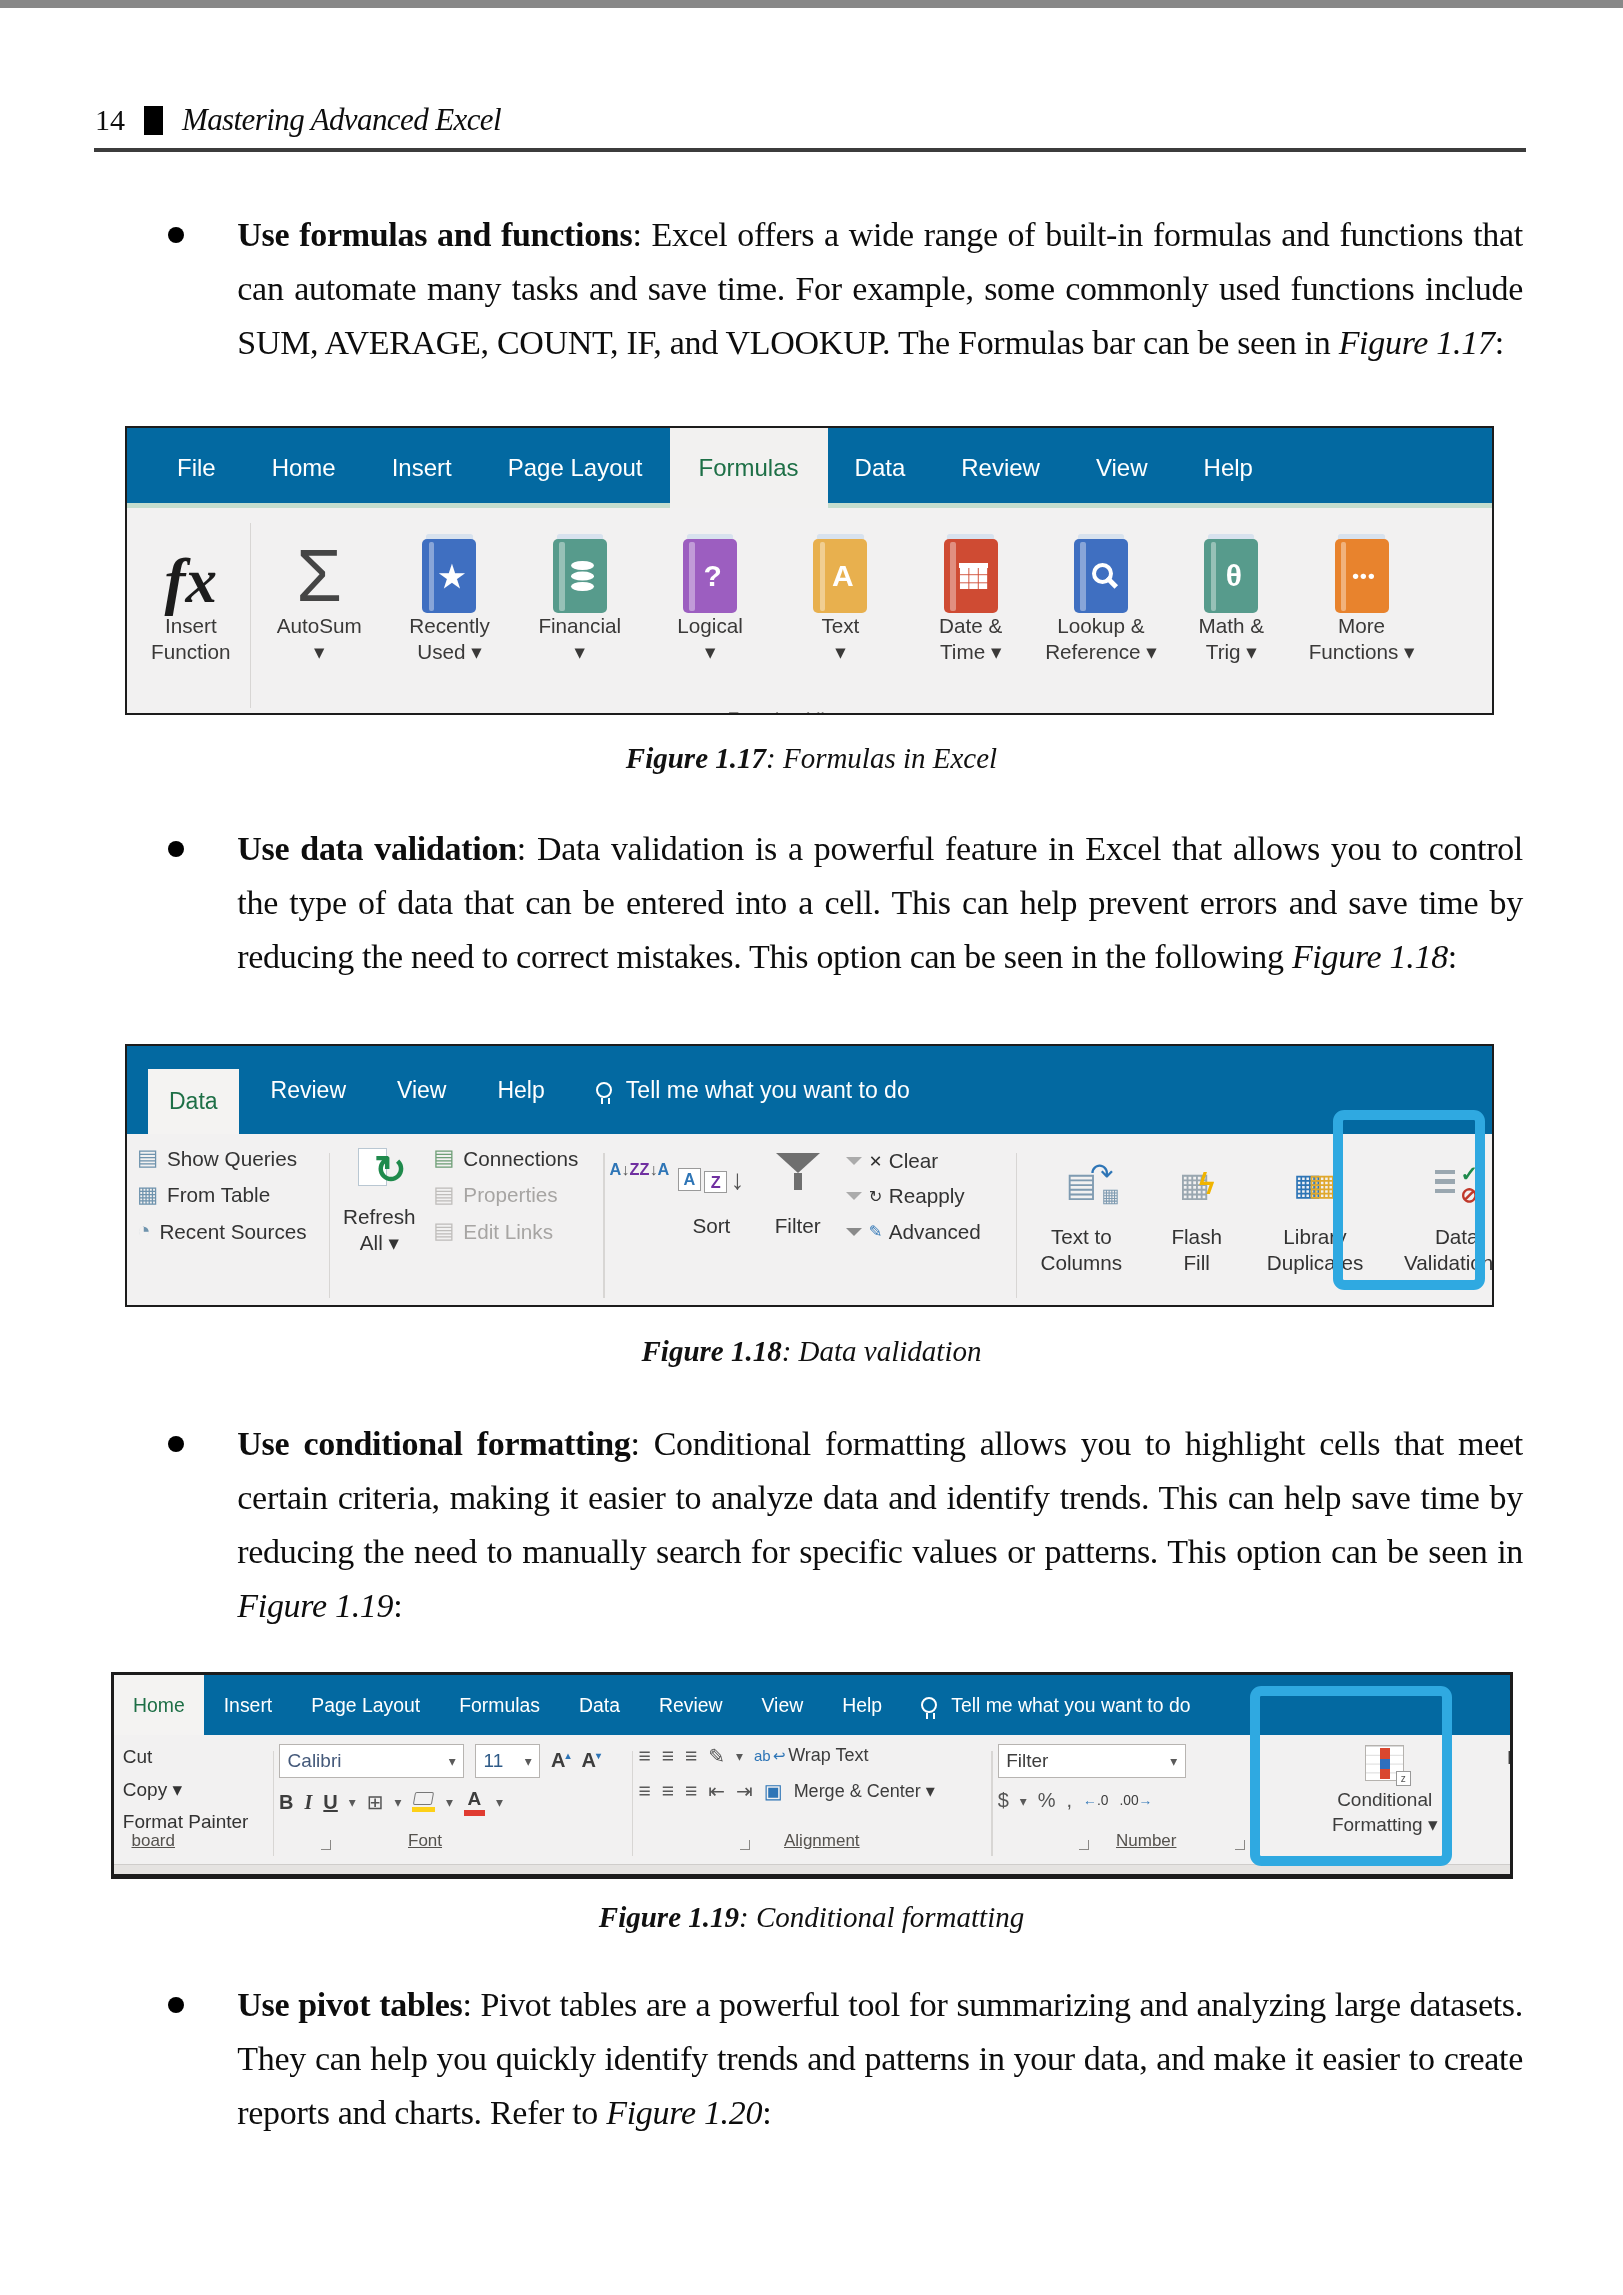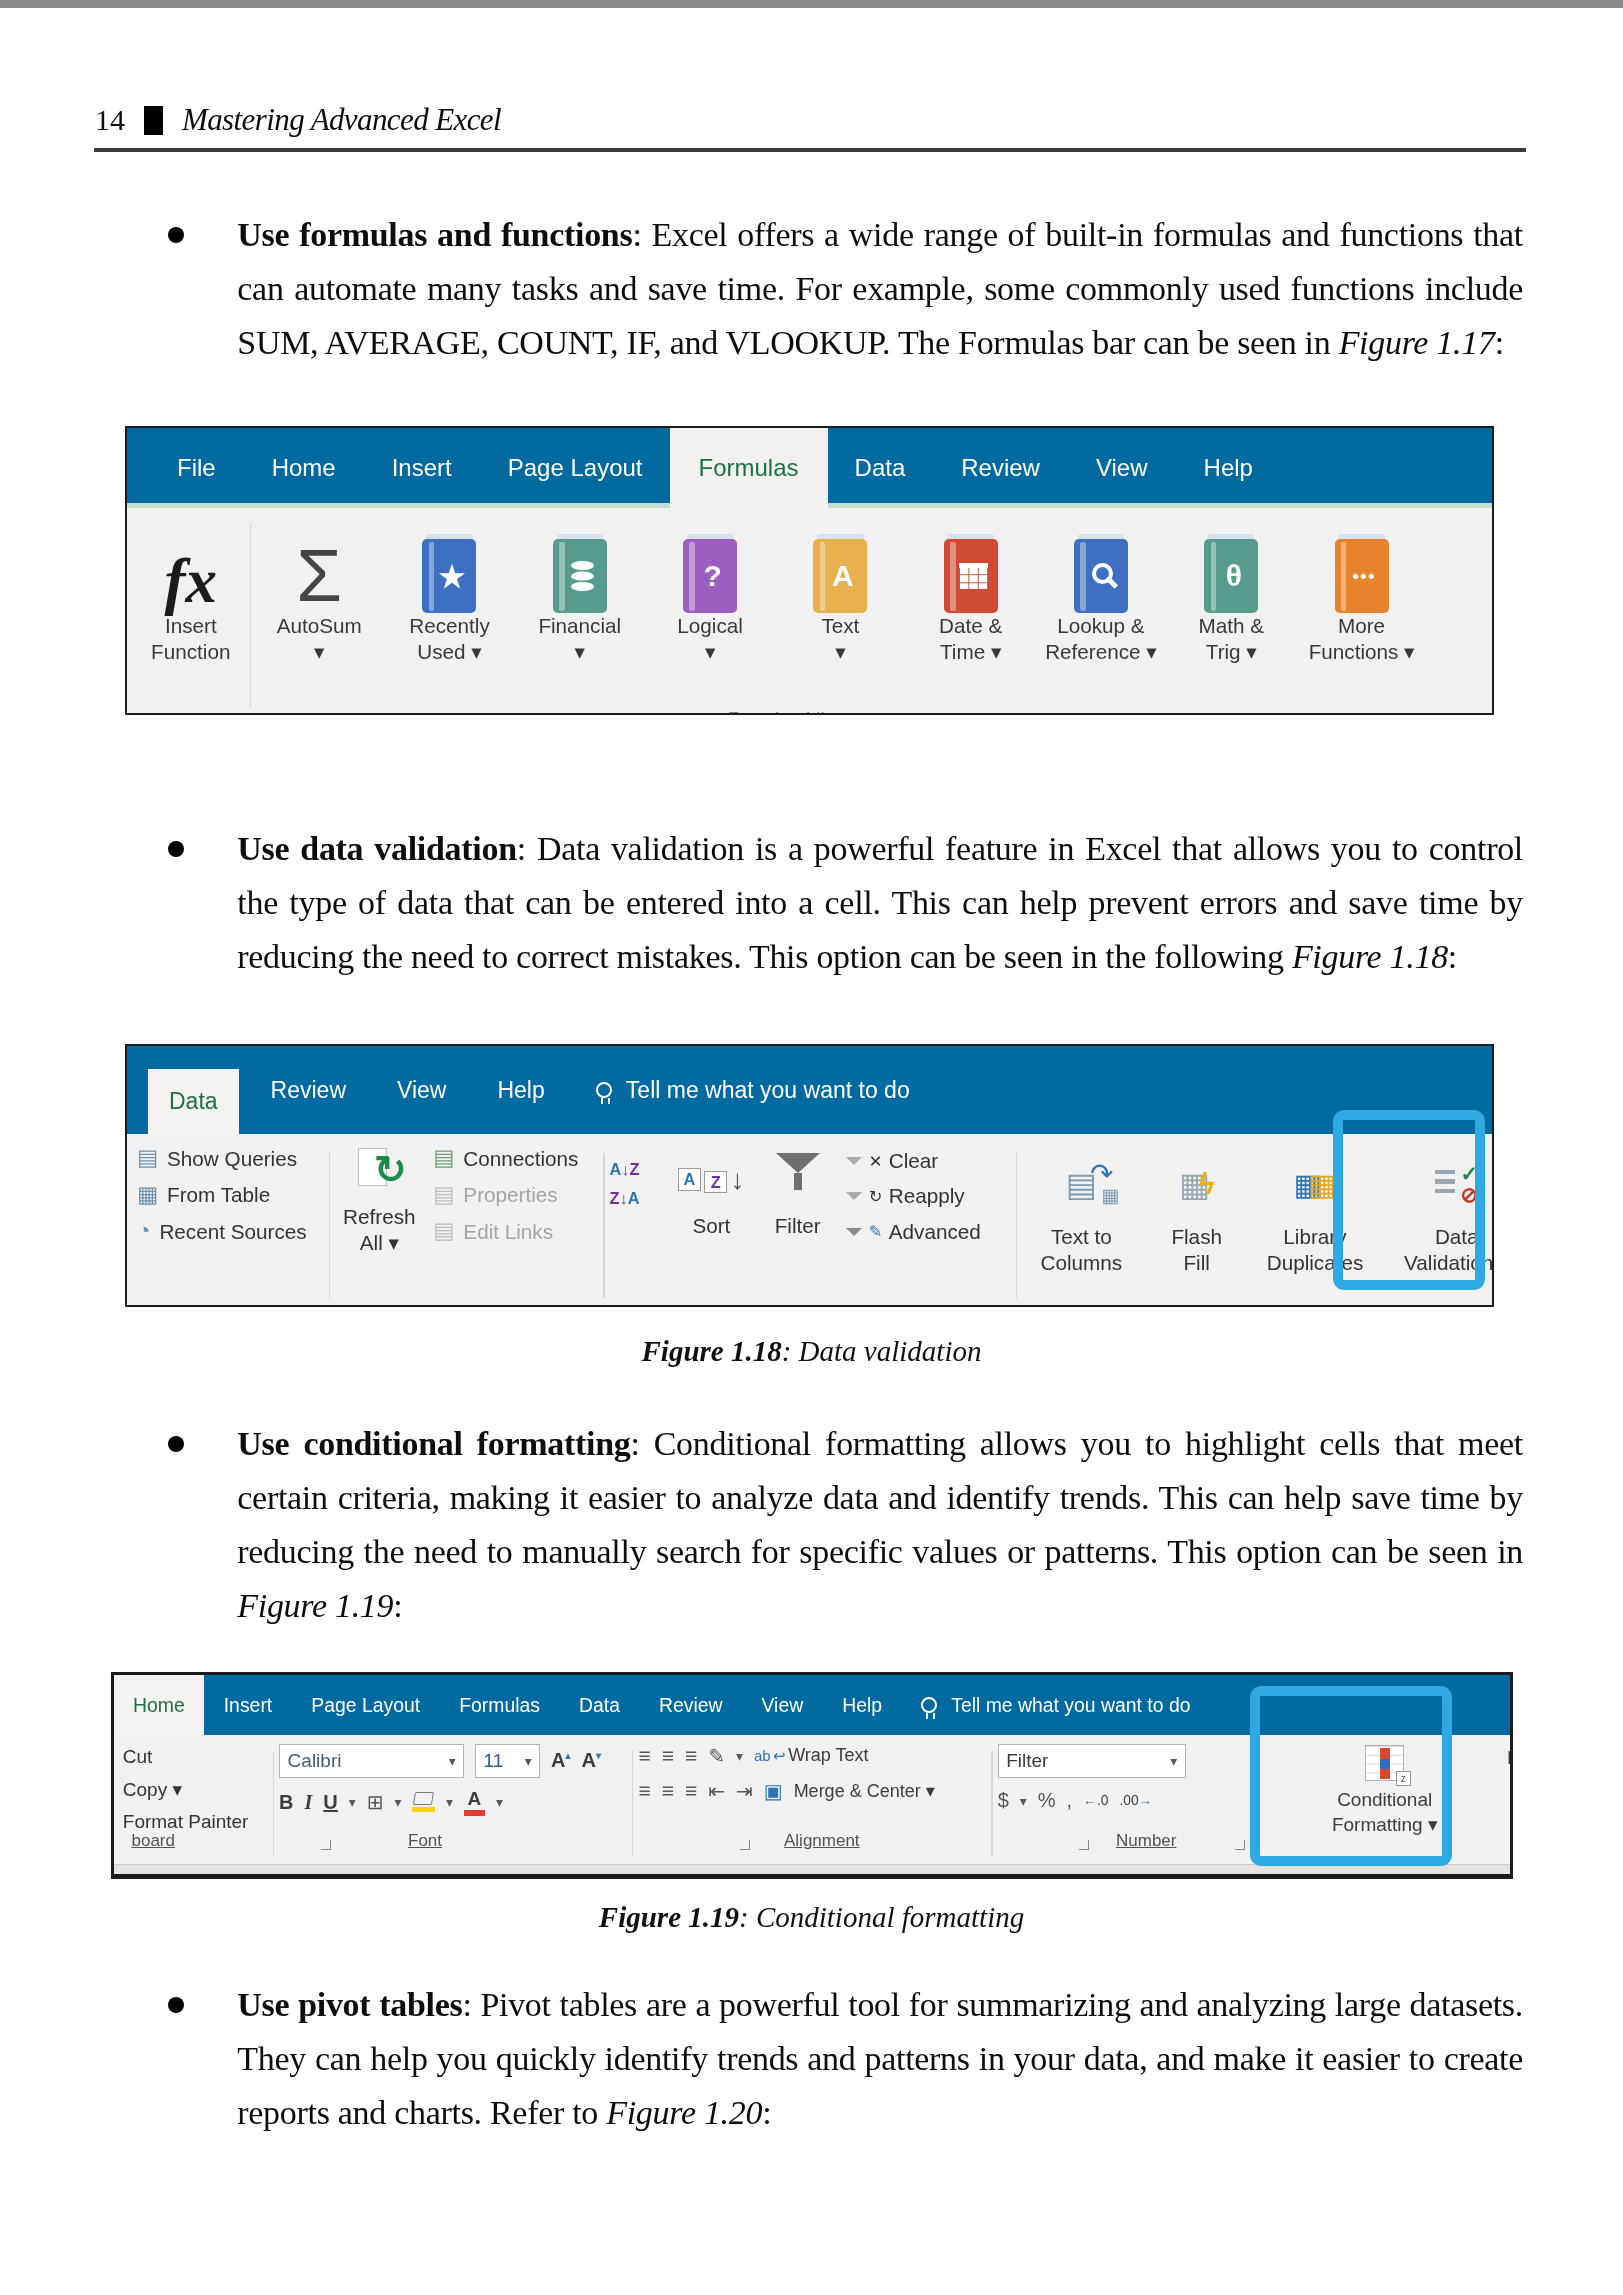--- a/index.html
+++ b/index.html
@@ -88,21 +88,21 @@
   .smitem .mi { font-size:22.5px; line-height:1; color:#6f93ad; flex:none; }
   .gray { color:#a7a5a3; }
   .gray .mi { color:#bfbdbb; }
   .refgrp { display:flex; width:263px; flex:none; gap:10px; }
   .refbtn { display:flex; flex-direction:column; align-items:center; width:88px; }
   .refic { position:relative; width:50px; height:60px; }
   .refic .docbg { position:absolute; left:3.8px; top:3.8px; width:29px; height:38px; background:#fff; border:1.9px solid #b9c7d2; }
   .refic .arr { position:absolute; right:-2.5px; top:6.3px; font-size:39px; font-weight:bold; color:#1f8a4c; line-height:1; }
   .reflbl { font-size:20.7px; line-height:26px; color:#333; text-align:center; white-space:nowrap; }
   .sortclu { display:flex; width:401px; flex:none; gap:11.3px; }
-  .minisort { display:flex; flex-direction:column; gap:10px; padding-top:16.3px; width:53px; }
+  .minisort { display:flex; flex-direction:row; gap:0; padding-top:16.3px; width:53px; }
   .ms { font-size:16.3px; font-weight:bold; white-space:nowrap; }
   .ms .la { color:#2e75b6; } .ms .lz { color:#7030a0; } .ms .ar { color:#555; font-weight:normal; }
   .bigbtn { display:flex; flex-direction:column; align-items:center; width:75px; }
   .bigbtn .blbl { font-size:20.7px; color:#333; margin-top:5px; white-space:nowrap; }
   .sboxes { display:flex; align-items:center; gap:3.8px; padding-top:6.3px; height:65px; }
   .sbx { width:22.5px; height:22.5px; border:1.9px solid #9a9a9a; background:#fff; font-size:16.3px; font-weight:bold;
          display:flex; align-items:center; justify-content:center; }
   .sbx.a { color:#2e75b6; } .sbx.z { color:#7030a0; margin-top:5px; }
   .bigarr { font-size:27.6px; color:#555; }
   .funwrap { padding-top:8.8px; height:65px; display:flex; flex-direction:column; align-items:center; }
@@ -290,20 +290,21 @@
             <div class="book bk-orange">
               <span class="bglyph small">•••</span>
             </div>
           </div>
         <div class="l">More</div>
         <div class="l">Functions ▾</div>
       </div>
       <div class="partial">Function Library</div>
     </div>
   </div>
+  <div class="caption" style="top:734px"><b>Figure 1.17</b><span>: Formulas in Excel</span></div>
 
   <div class="bullet" style="top:814px">
     <span class="dot"></span>
     <p class="btext"><b>Use data validation</b><span>: Data validation is a powerful feature in Excel that allows you to control the type of data that can be entered into a cell. This can help prevent errors and save time by reducing the need to correct mistakes. This option can be seen in the following </span><span class="figref">Figure 1.18</span><span>:</span></p>
   </div>
 
   <div id="fig118" class="figframe">
     <div class="tabbar t118">
       <span class="tab sel">Data</span>
       <span class="tab">Review</span>

